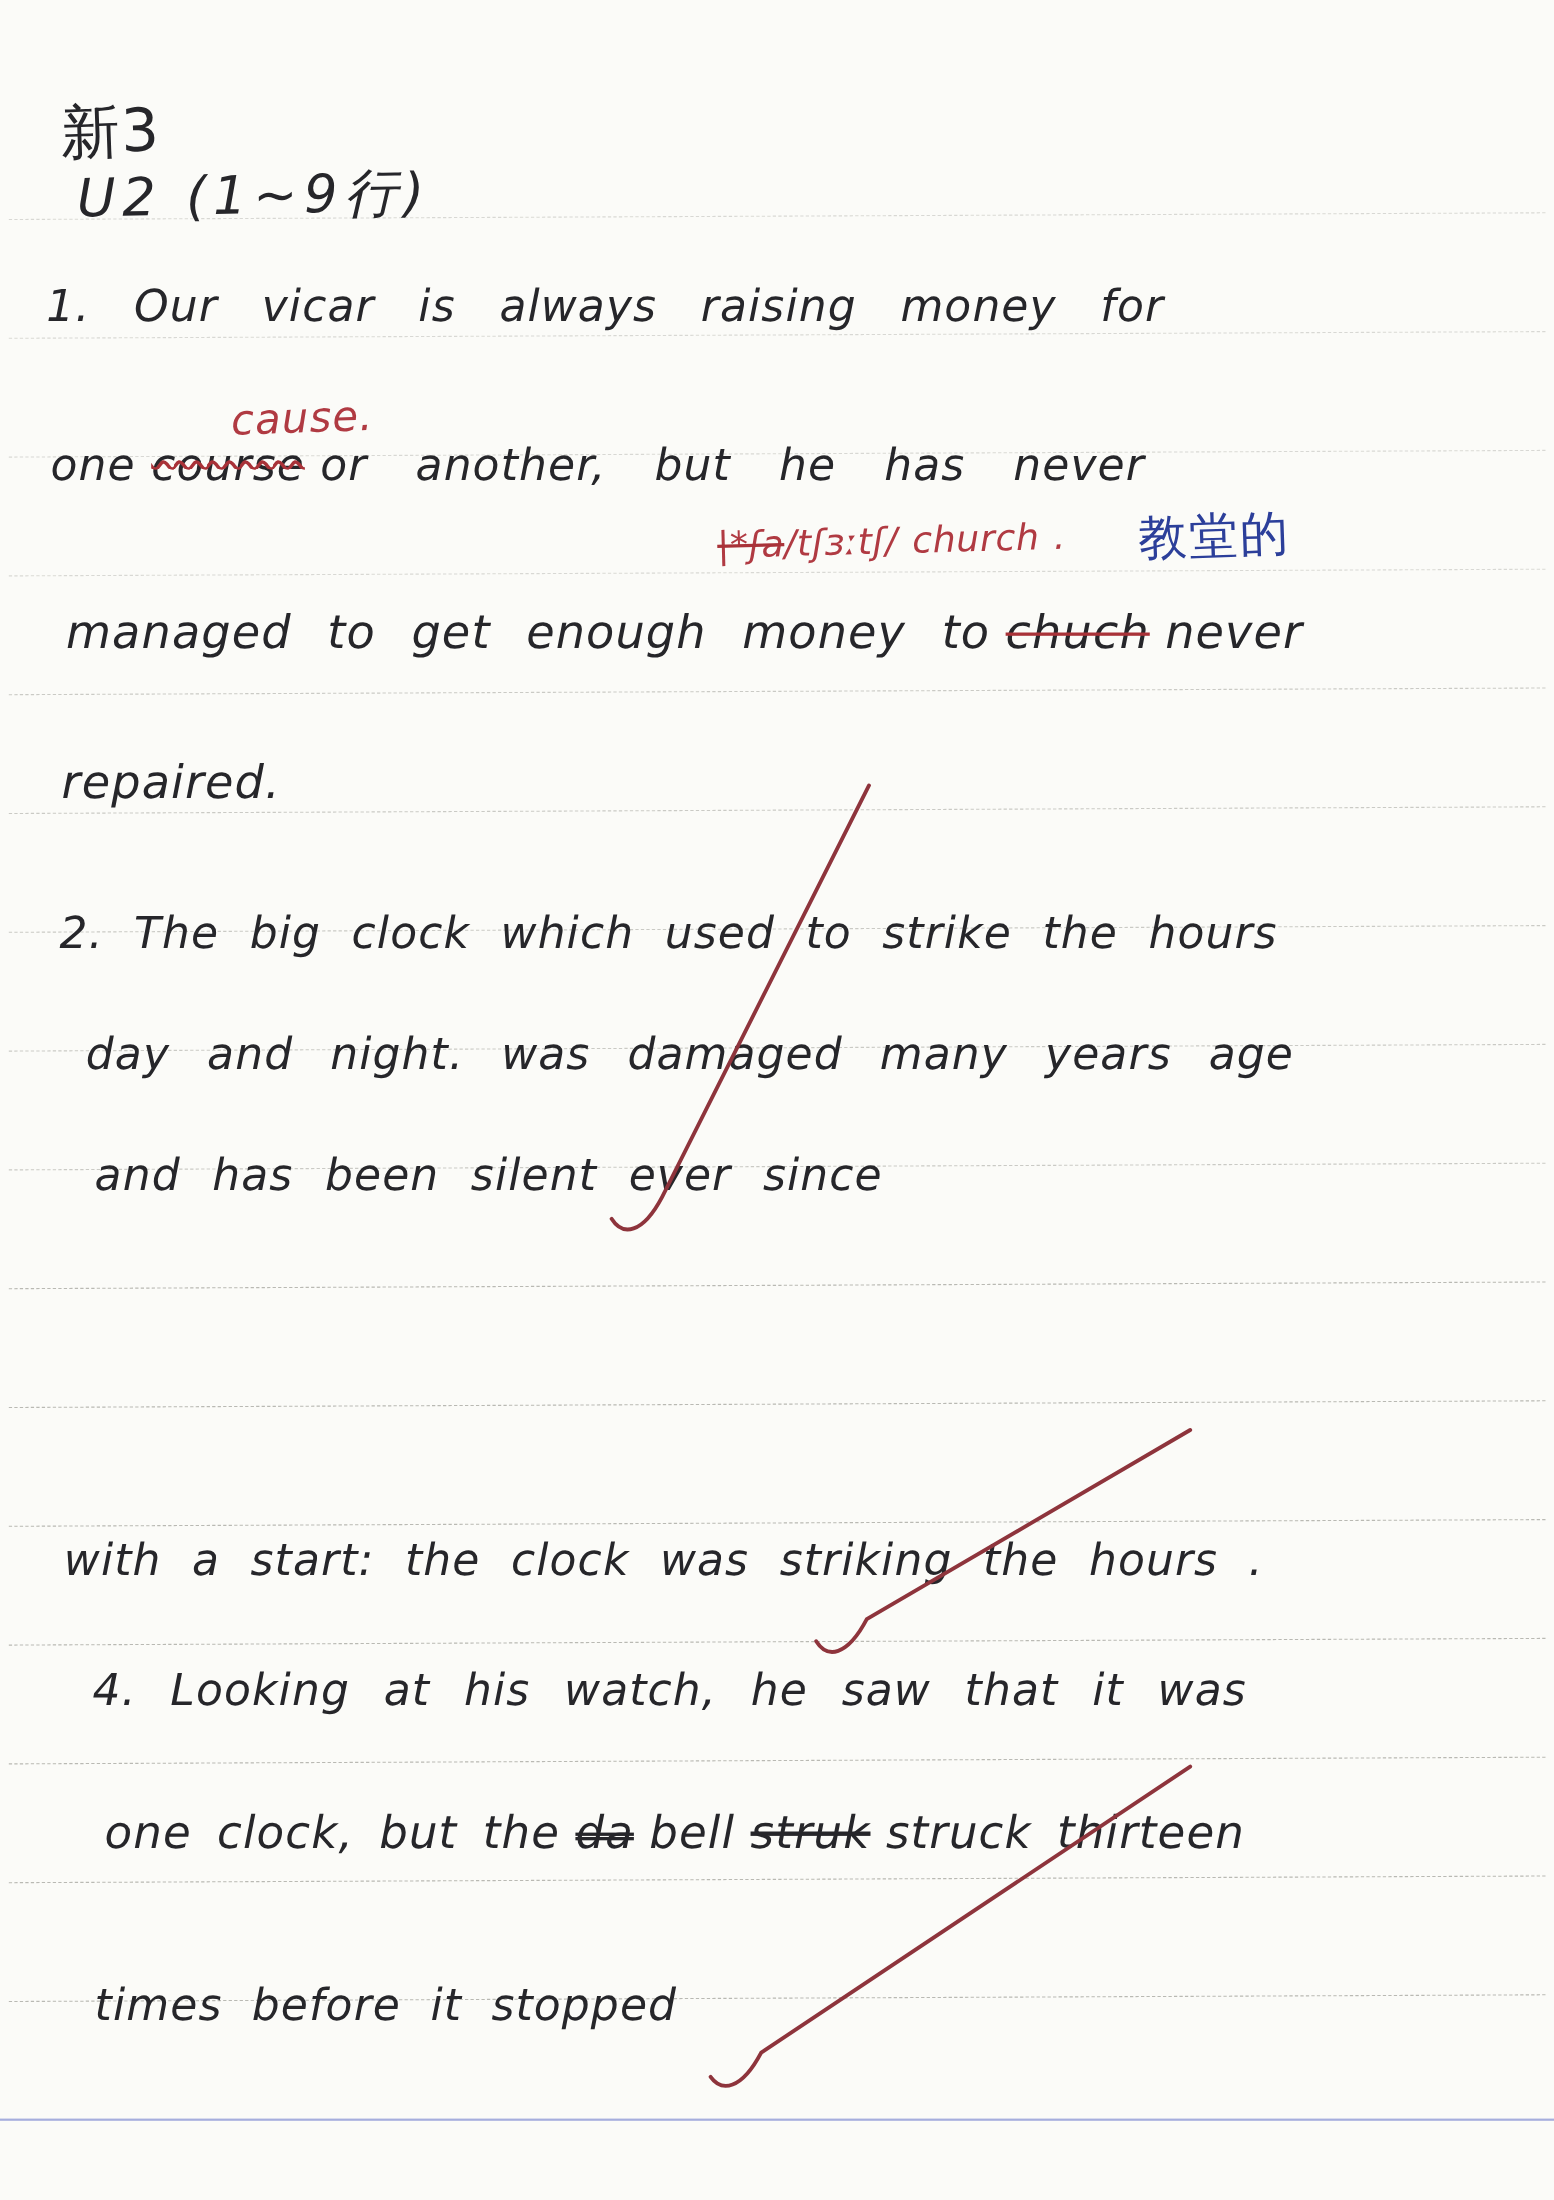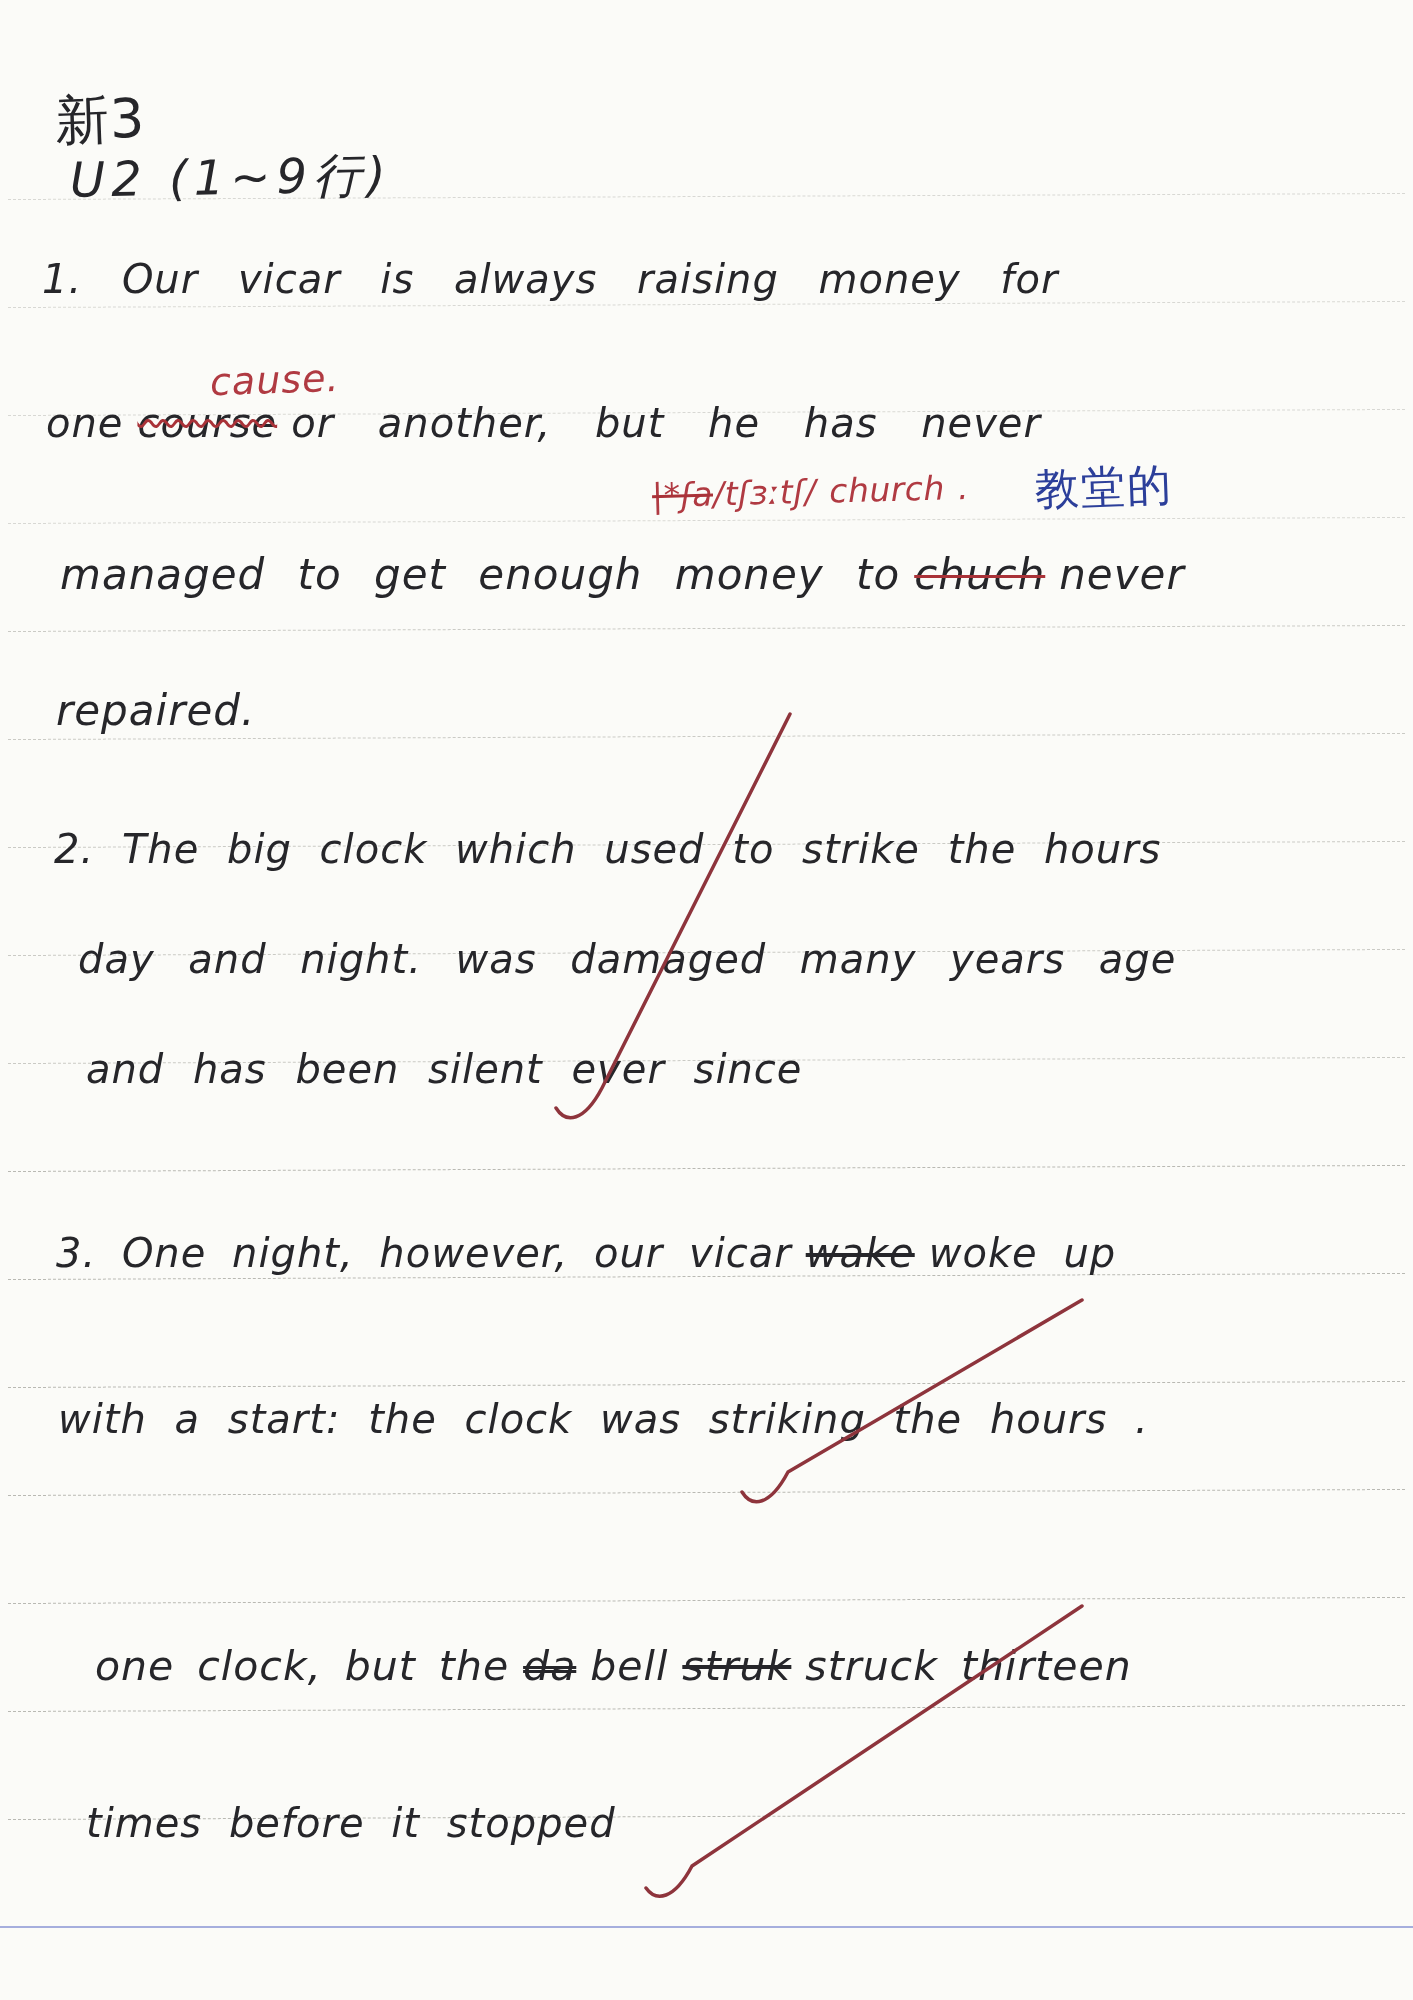--- a/index.html
+++ b/index.html
@@ -77,24 +77,24 @@
   <div class="hw blue" id="ann-cn">教堂的</div>
 
   <div class="hw" id="l3"><span class="seg">managed to get enough money to</span><span class="seg strike-red">chuch</span><span>never</span></div>
 
   <div class="hw" id="l4">repaired.</div>
 
   <div class="hw" id="l5">2. The big clock which used to strike the hours</div>
   <div class="hw" id="l6">day and night. was damaged many years age</div>
   <div class="hw" id="l7">and has been silent ever since</div>
 
-  <div class="hw" id="l8"><span class="seg">3. One night, however, our vicar</span><span class="seg strike-black">wake</span><span>woke up</span></div>
 
   <div class="hw" id="l9">with a start: the clock was striking the hours .</div>
 
+  <div class="hw" id="l10">4. Looking at his watch, he saw that it was</div>
 
   <div class="hw" id="l11"><span class="seg">one clock, but the</span><span class="seg scribble">da</span><span class="seg">bell</span><span class="seg strike-black">struk</span><span>struck thirteen</span></div>
 
   <div class="hw" id="l12">times before it stopped</div>
 
   <svg id="marks" width="1413" height="2000" viewBox="0 0 1413 2000">
     <path d="M 556 1108 C 566 1124 584 1122 602 1088 L 790 714" fill="none" stroke-width="3.5" stroke-linecap="round" stroke="#8e343c"></path>
     <path d="M 742 1492 C 752 1508 770 1506 788 1472 L 1082 1300" fill="none" stroke-width="3.5" stroke-linecap="round" stroke="#8e343c"></path>
     <path d="M 646 1888 C 656 1902 674 1900 692 1866 L 1082 1606" fill="none" stroke-width="3.5" stroke-linecap="round" stroke="#8e343c"></path>
   </svg>

